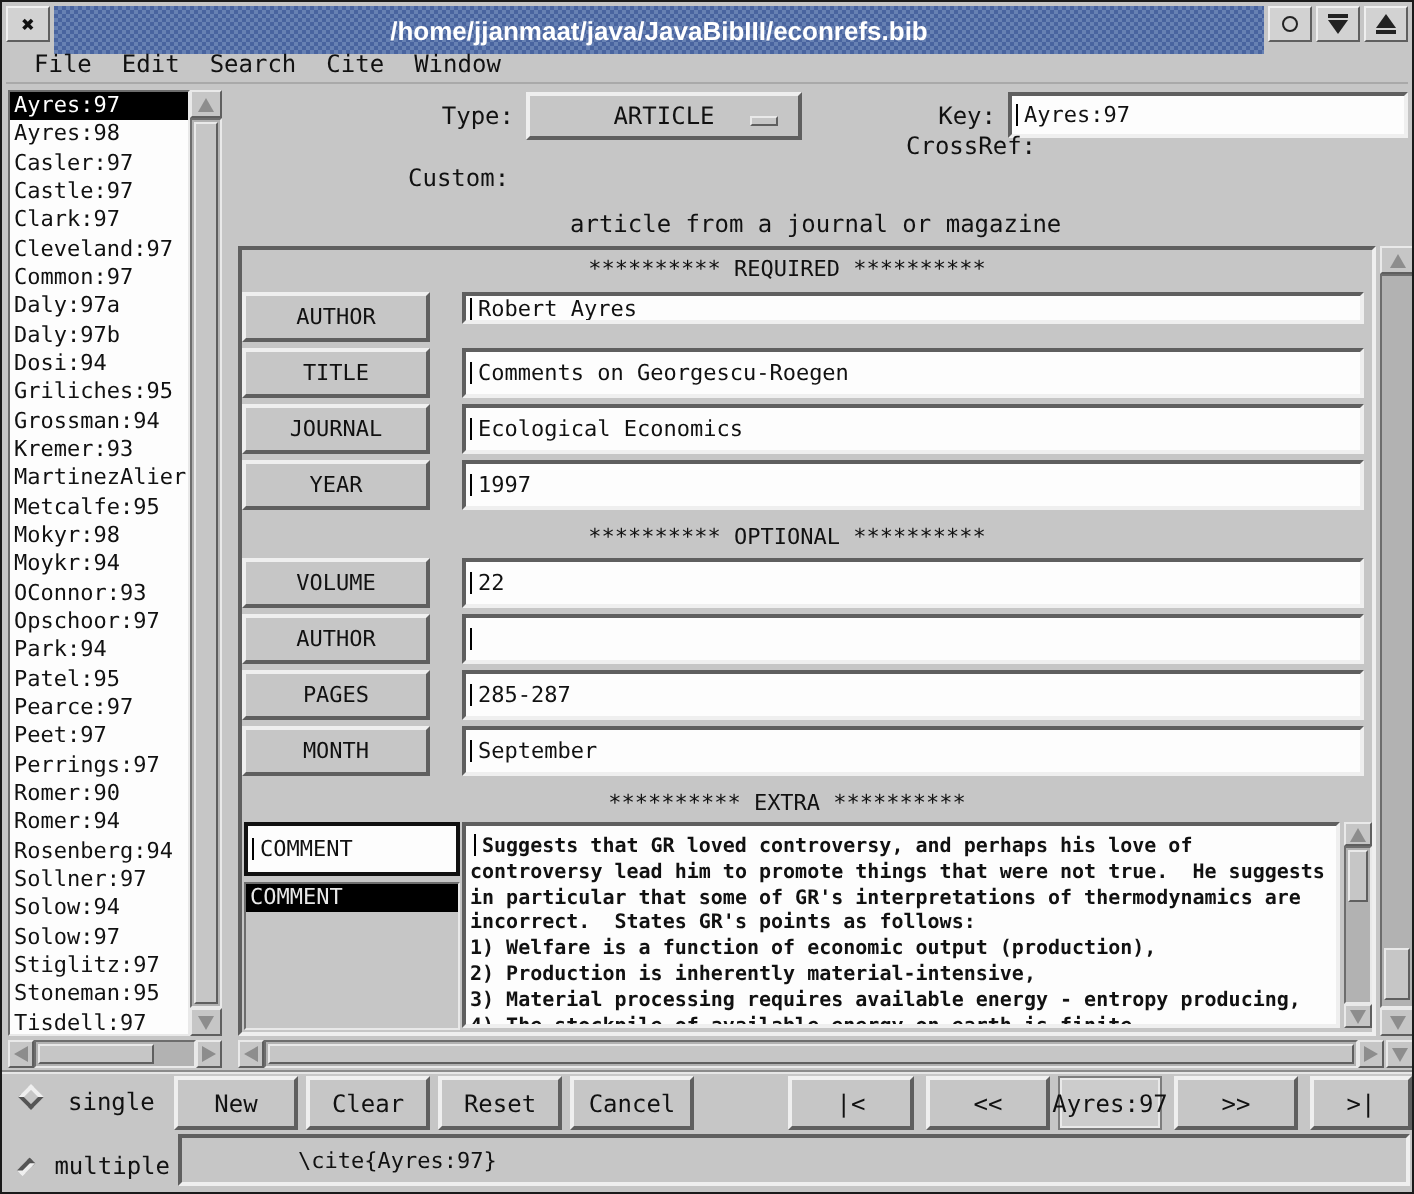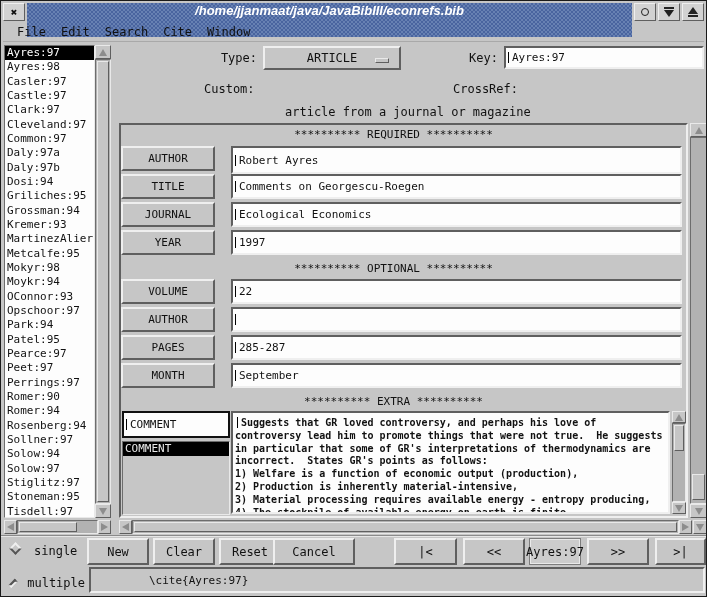--- a/index.html
+++ b/index.html
@@ -14,24 +14,24 @@
   .raised1{border:1px solid;border-color:#e9e9e9 #5f5f5f #5f5f5f #e9e9e9;background:#c6c6c6;}
   .sunken{border:2px solid;border-color:#5f5f5f #efefef #efefef #5f5f5f;}
   .sunken1{border:1px solid;border-color:#6d6d6d #e9e9e9 #e9e9e9 #6d6d6d;}
   .white{background:#fdfdfd;}
   .ctr{display:flex;align-items:center;justify-content:center;}
   .lbl{font-size:12px;white-space:nowrap;}
   .sm{font-size:11px;white-space:nowrap;margin-left:48px;}
   
   #titlebar{left:2px;top:2px;width:701px;height:18px;display:flex;gap:2px;}
   .tb-btn{width:22px;height:18px;background:#d2d2d2;border:1px solid;border-color:#efefef #5f5f5f #5f5f5f #efefef;display:flex;align-items:center;justify-content:center;flex:0 0 auto;}
-  #tb-title{flex:1;height:34px;display:flex;align-items:flex-start;justify-content:center;
+  #tb-title{flex:1;height:24px;display:flex;align-items:center;justify-content:center;
     background-image:conic-gradient(#6781b3 25%,#49649f 0 50%,#6781b3 0 75%,#49649f 0);
     background-size:4px 4px;
-    color:#fff;font-family:"Liberation Sans",sans-serif;font-weight:bold;font-size:13px;white-space:nowrap;font-style:italic;}
+    color:#fff;font-family:"Liberation Sans",sans-serif;font-weight:bold;font-size:13px;white-space:nowrap;}
   .xglyph{font-size:11px;font-weight:bold;color:#111;line-height:1;}
   .ringicon{width:8px;height:8px;border:1px solid #222;border-radius:50%;}
   .baricon{width:10px;height:2px;background:#222;}
   .tri{width:0;height:0;}
   .tri.dn-big{border-left:5px solid transparent;border-right:5px solid transparent;border-top:7px solid #222;}
   .tri.up-big{border-left:5px solid transparent;border-right:5px solid transparent;border-bottom:7px solid #222;}
   .stack{display:flex;flex-direction:column;align-items:center;gap:1px;}
   
   #menubar{left:2px;top:21px;width:701px;height:20px;display:flex;align-items:center;gap:15px;padding-left:14px;border-bottom:1px solid #a9a9a9;}
   .menu-item{font-size:12px;cursor:default;}
@@ -165,30 +165,30 @@
   <div class="abs lbl" style="left:196px;top:50px;width:60px;text-align:right;">Type:</div>
   <div class="abs raised ctr" style="left:262px;top:45px;width:138px;height:24px;">
     <span class="lbl">ARTICLE</span>
     <span class="abs raised1" style="right:10px;top:10px;width:14px;height:5px;"></span>
   </div>
   <div class="abs lbl" style="left:452px;top:50px;width:45px;text-align:right;">Key:</div>
   <div class="abs field caret" style="left:503px;top:45px;width:200px;height:23px;">
     <span>Ayres:97</span>
   </div>
   <div class="abs lbl" style="left:203px;top:81px;">Custom:</div>
-  <div class="abs lbl" style="left:452px;top:81px;">CrossRef:</div>
+  <div class="abs lbl" style="left:452px;top:65px;">CrossRef:</div>
   <div class="abs lbl" style="left:284px;top:104px;">article from a journal or magazine</div>
 
   <div id="entry-panel" class="abs" style="position:absolute;">
     <div style="position:relative;width:100%;height:100%;">
 
       <div class="sect-header abs" style="left:0;top:3px;width:545px;">********** REQUIRED **********</div>
 
       <div class="abs raised field-label" style="left:0;top:21px;width:94px;height:25px;">AUTHOR</div>
-      <div class="abs field caret" style="left:110px;top:21px;width:451px;height:28px;">
+      <div class="abs field caret" style="left:110px;top:21px;width:451px;height:16px;">
           <span>Robert Ayres</span>
         </div>
 
       <div class="abs raised field-label" style="left:0;top:49px;width:94px;height:25px;">TITLE</div>
       <div class="abs field caret" style="left:110px;top:49px;width:451px;height:25px;">
           <span>Comments on Georgescu-Roegen</span>
         </div>
 
       <div class="abs raised field-label" style="left:0;top:77px;width:94px;height:25px;">JOURNAL</div>
       <div class="abs field caret" style="left:110px;top:77px;width:451px;height:25px;">
@@ -287,21 +287,21 @@
   <div id="footer-divider" class="abs"></div>
 
   <div class="abs" style="left:10px;top:543px;width:70px;height:20px;display:flex;align-items:flex-start;gap:14px;">
     <span class="diamond"></span>
     <span class="lbl">single</span>
   </div>
 
   <div class="push-btn" style="left:86px;width:62px;">New</div>
   <div class="push-btn" style="left:152px;width:62px;">Clear</div>
   <div class="push-btn" style="left:218px;width:62px;">Reset</div>
-  <div class="push-btn" style="left:272px;width:82px;">Cancel</div>
+  <div class="push-btn" style="left:284px;width:62px;">Cancel</div>
 
   <div class="push-btn" style="left:393px;width:63px;">|&lt;</div>
   <div class="push-btn" style="left:462px;width:62px;">&lt;&lt;</div>
   <div class="current-ind" style="left:528px;width:52px;">Ayres:97</div>
   <div class="push-btn" style="left:586px;width:62px;">&gt;&gt;</div>
   <div class="push-btn" style="left:654px;width:51px;">&gt;|</div>
 
   <div class="abs" style="left:10px;top:572px;width:74px;height:20px;display:flex;align-items:center;gap:12px;">
     <span class="diamond selected"></span>
     <span class="lbl">multiple</span>

